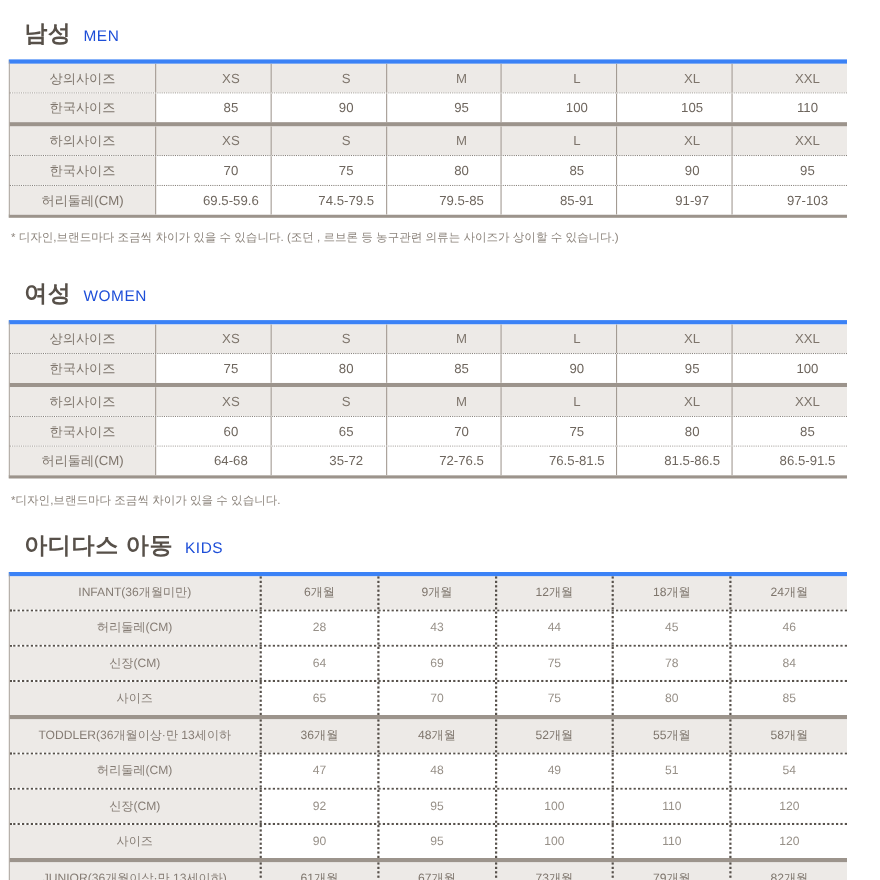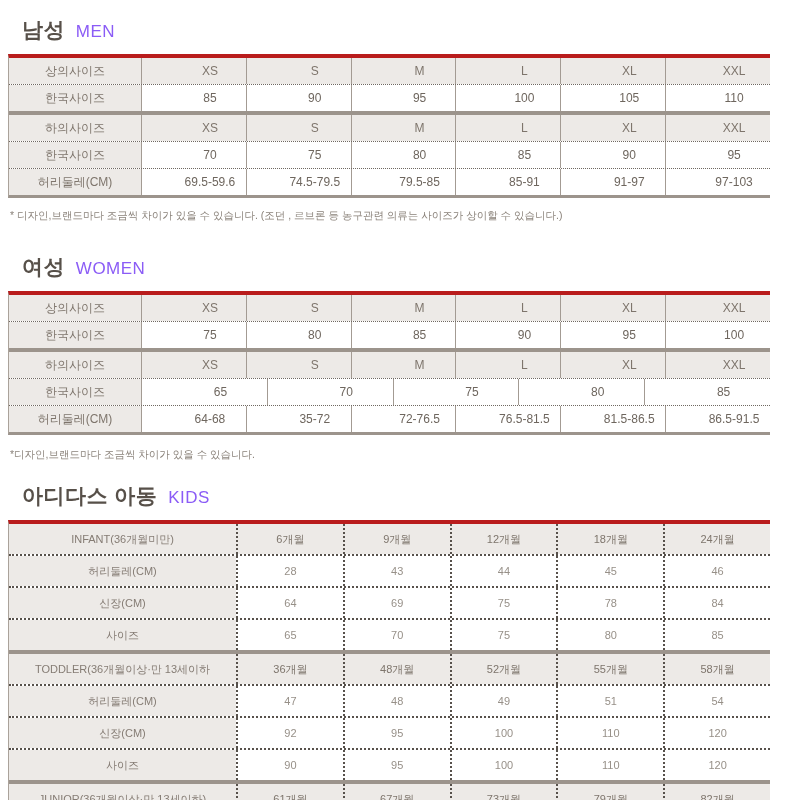--- a/index.html
+++ b/index.html
@@ -3,25 +3,25 @@
 <meta charset="utf-8">
 <style>
   html,body { margin:0; padding:0; background:#ffffff; }
   .page {
     position:relative; width:800px; height:800px; overflow:hidden;
     background:#ffffff; box-sizing:border-box; padding:16px 0 0 8px;
     font-family:"Liberation Sans","DejaVu Sans",sans-serif;
   }
   h2.sec-title { margin:0 0 10px 14px; font-weight:700; font-size:21px; color:#575049; }
   h2.sec-title .ko { font-weight:700; letter-spacing:0.5px; }
-  h2.sec-title .en { font-weight:400; font-size:17px; color:#8b5cf6; margin-left:5px; letter-spacing:0.5px; }
+  h2.sec-title .en { font-weight:400; font-size:14px; color:#1d4ed8; margin-left:5px; letter-spacing:0.5px; }
   h2.w-title { margin-top:30px; }
   h2.k-title { margin-top:20px; }
 
-  .t { width:762px; box-sizing:border-box; border-top:4px solid #b91c1c; border-left:1px solid #aaa29a; }
+  .t { width:762px; box-sizing:border-box; border-top:4px solid #3b82f6; border-left:1px solid #aaa29a; }
   .t1 { border-bottom:3px solid #9c948c; }
   .row { display:flex; }
   .t1 .row + .row { border-top:1px dotted #6f6861; }
   .t1 .row.thick { border-top:4px solid #9c948c; }
   .t2 .row + .row { border-top:2px dotted #57514b; }
   .t2 .row.thick { border-top:4px solid #9c948c; }
   .t2 .row.last { border-bottom:2px dotted #57514b; }
 
   .c { box-sizing:border-box; text-align:center; overflow:hidden; white-space:nowrap; }
   .t1 .c { height:26px; line-height:26px; font-size:12px; }
@@ -125,20 +125,21 @@
       <div class="c l">하의사이즈</div>
       <div class="c v">XS</div>
       <div class="c v">S</div>
       <div class="c v">M</div>
       <div class="c v">L</div>
       <div class="c v">XL</div>
       <div class="c v">XXL</div>
     </div>
     <div class="row">
       <div class="c l">한국사이즈</div>
+      <div class="c v">60</div>
       <div class="c v">65</div>
       <div class="c v">70</div>
       <div class="c v">75</div>
       <div class="c v">80</div>
       <div class="c v">85</div>
     </div>
     <div class="row">
       <div class="c l">허리둘레(CM)</div>
       <div class="c v">64-68</div>
       <div class="c v">35-72</div>

